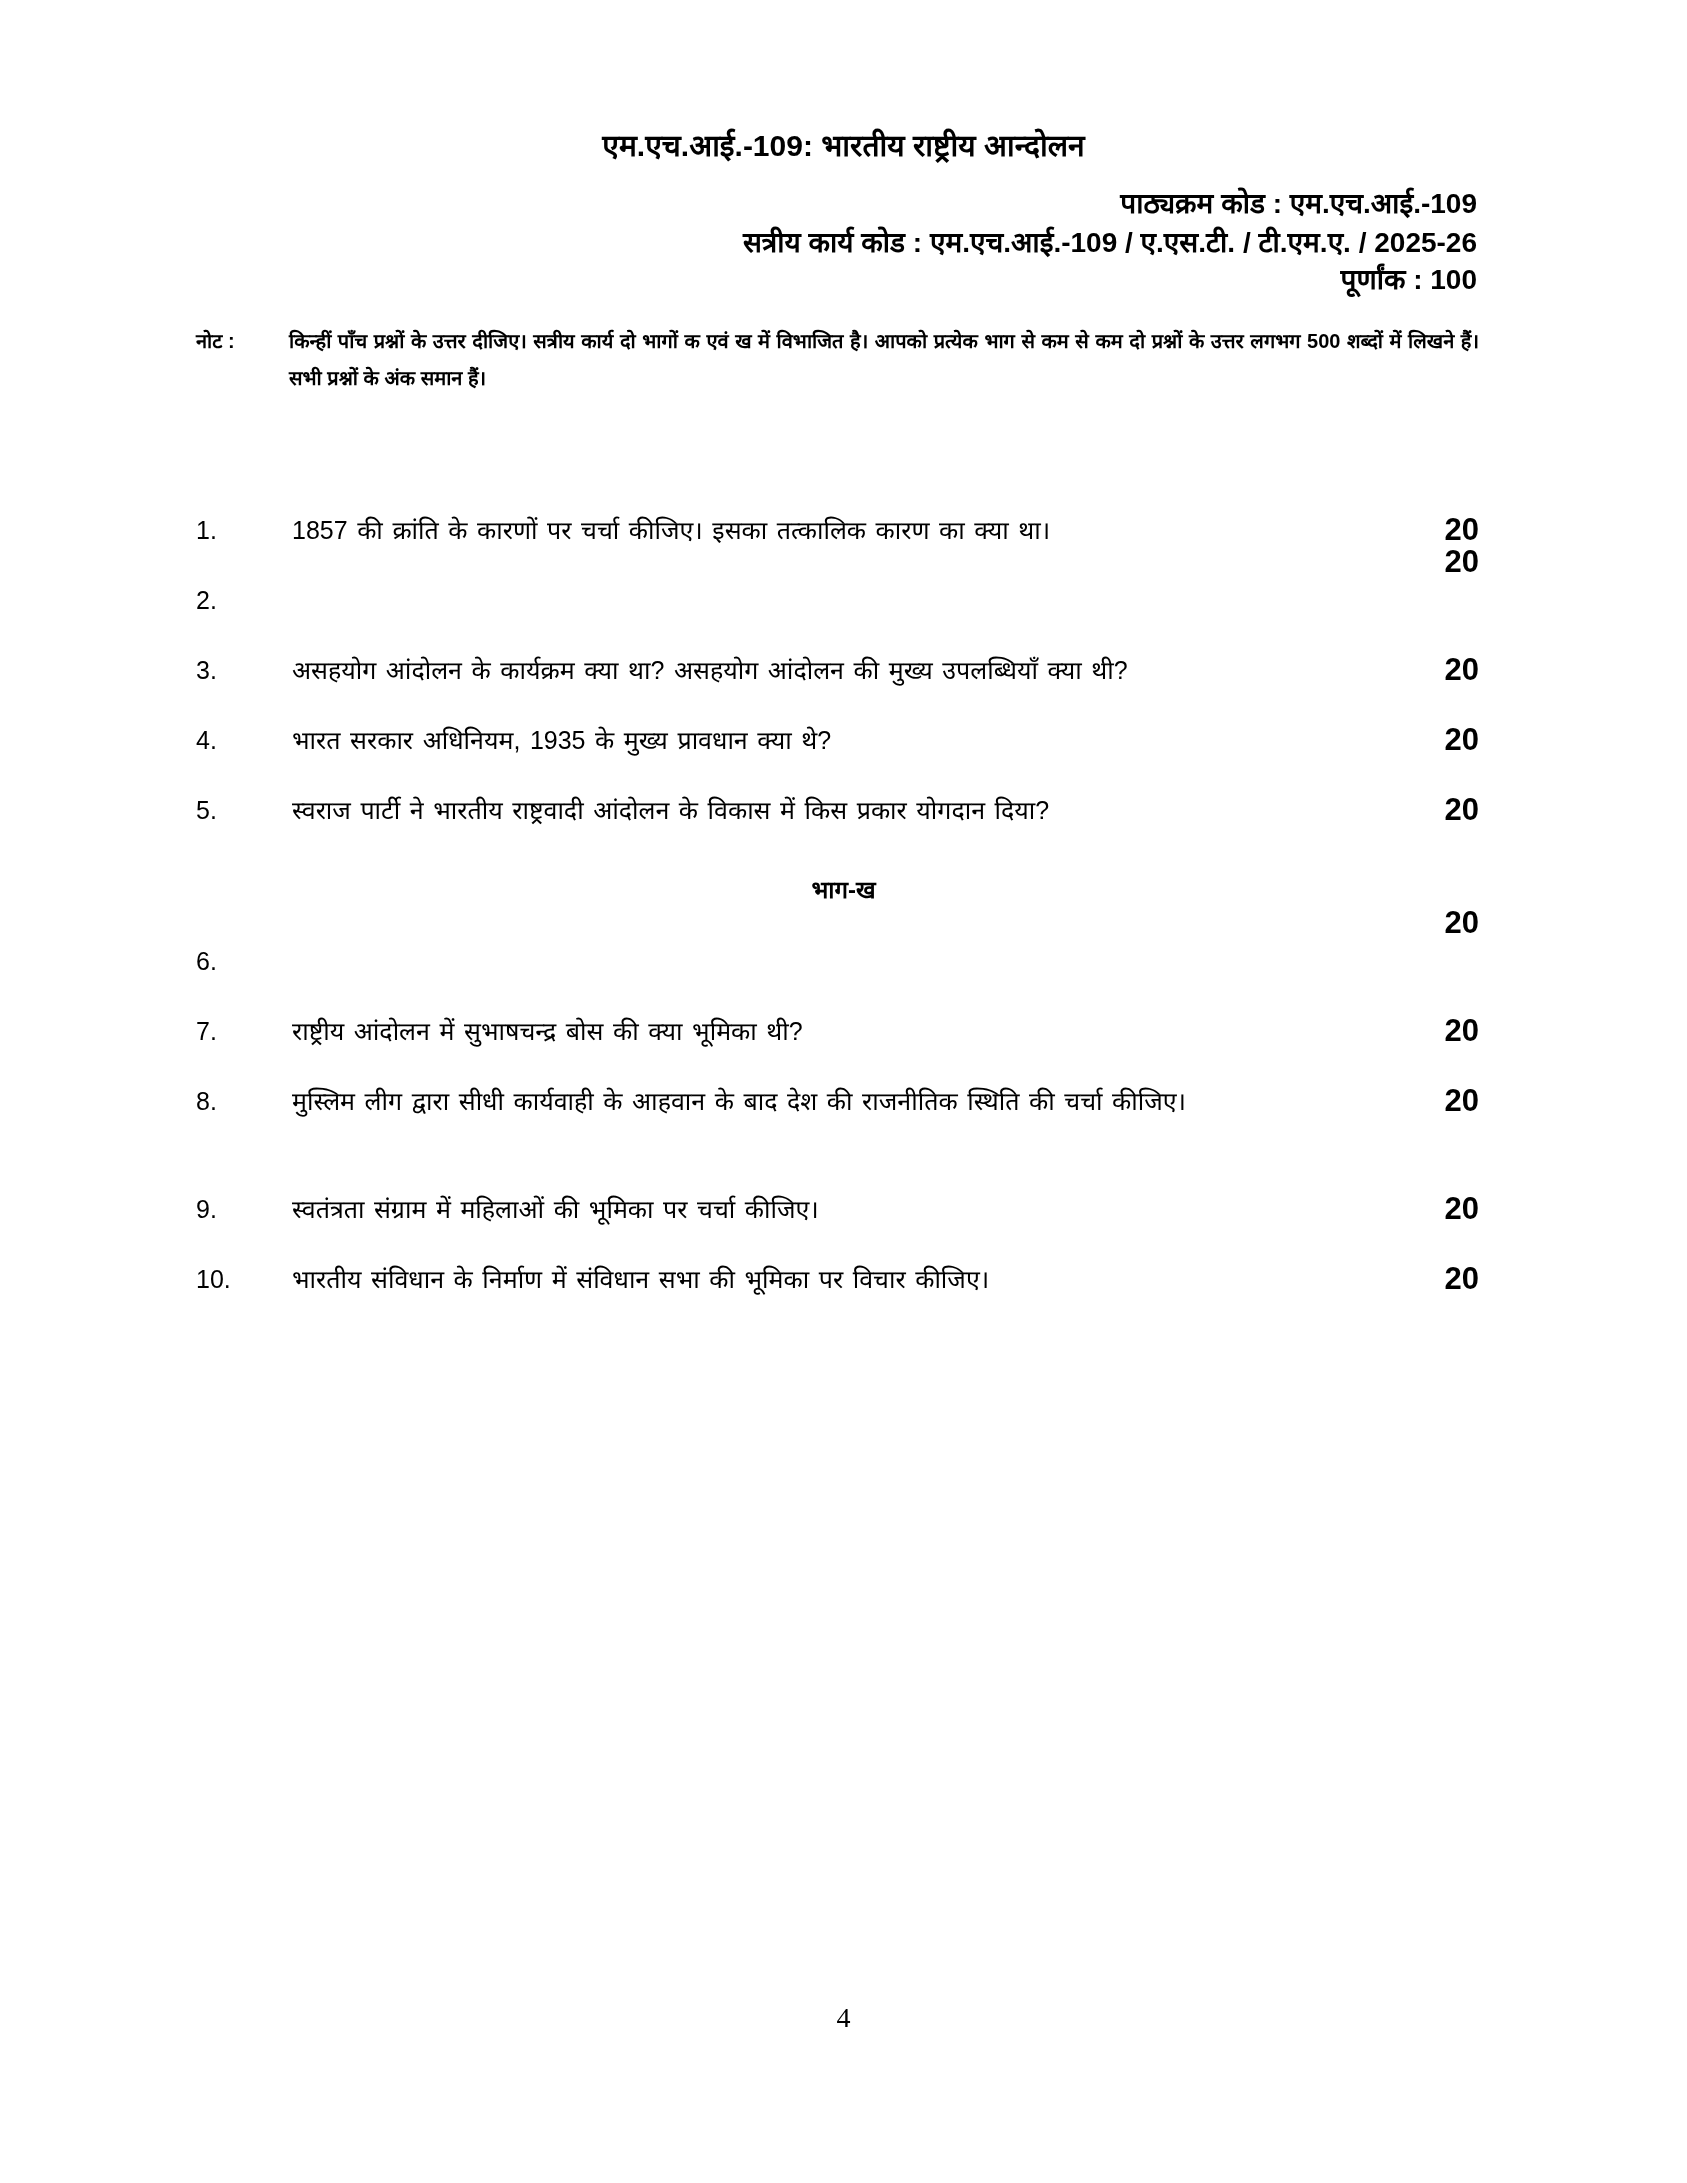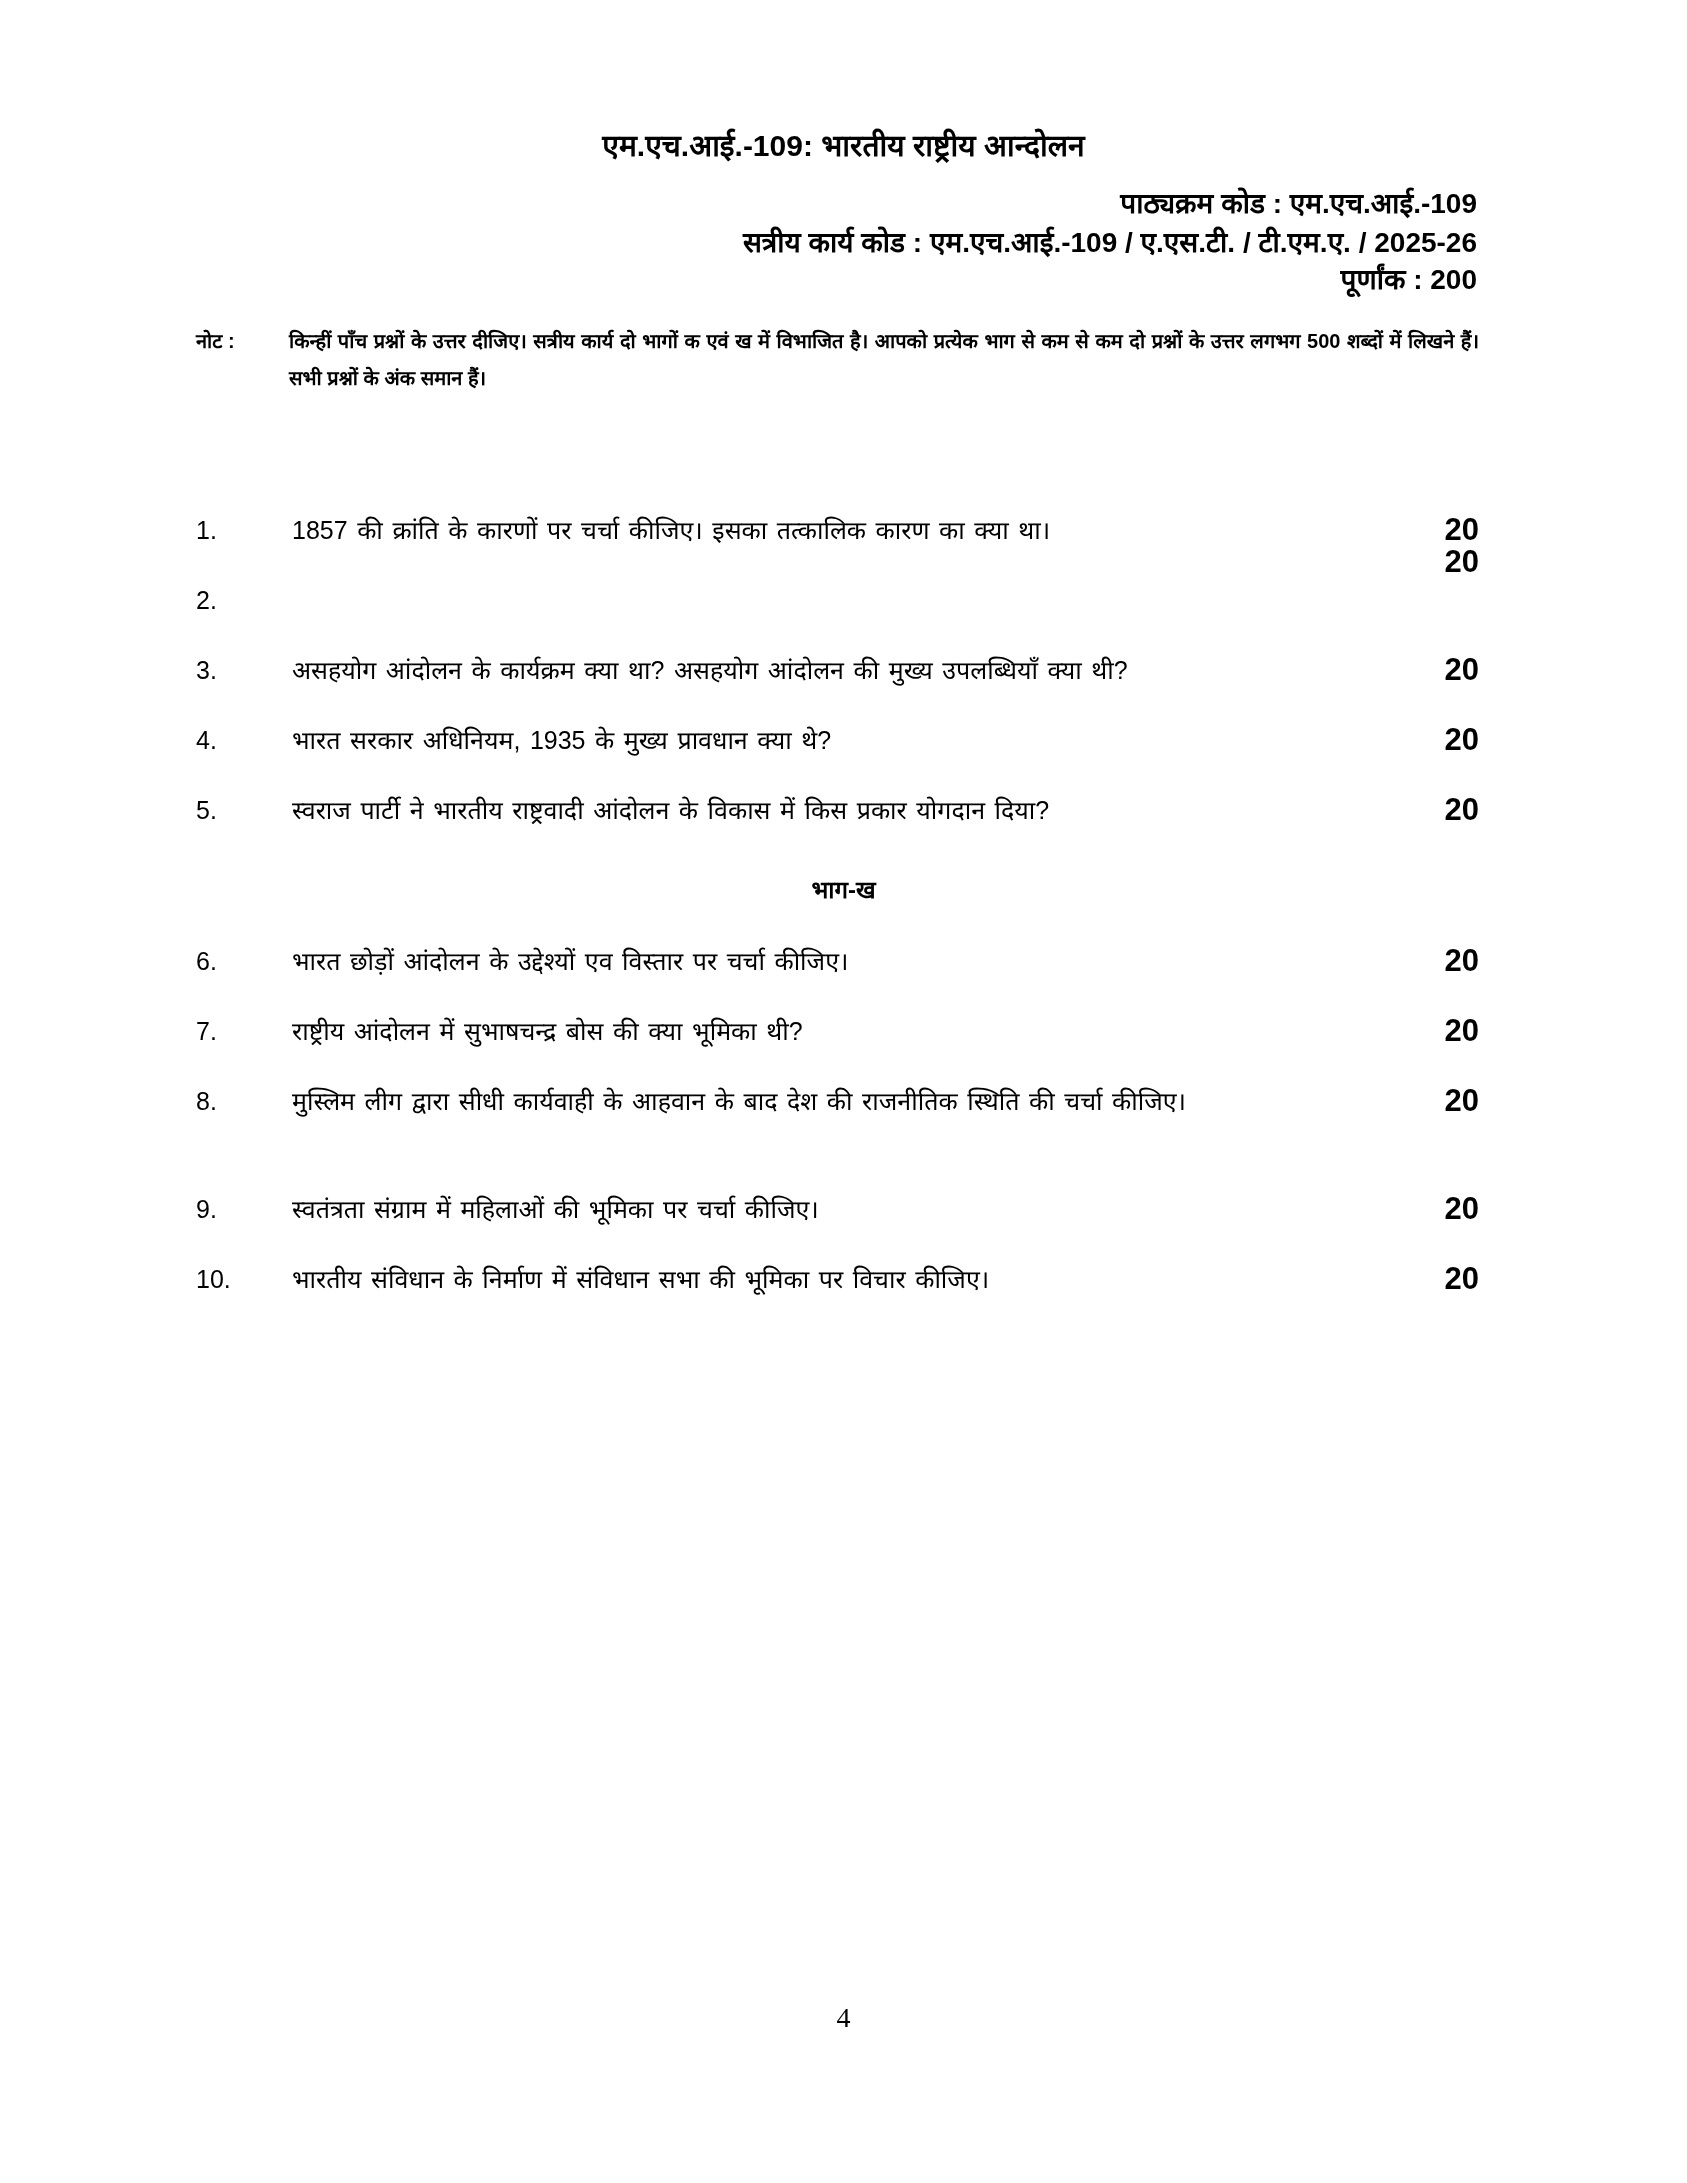--- a/index.html
+++ b/index.html
@@ -112,21 +112,21 @@
   </style>
 </head>
 <body>
 
 <div class="page">
 
   <div class="title">एम.एच.आई.-109: भारतीय राष्ट्रीय आन्दोलन</div>
 
   <div class="meta course">पाठ्यक्रम कोड : एम.एच.आई.-109</div>
   <div class="meta assign">सत्रीय कार्य कोड : एम.एच.आई.-109 / ए.एस.टी. / टी.एम.ए. / 2025-26</div>
-  <div class="meta marks">पूर्णांक : 200</div>
+  <div class="meta marks">पूर्णांक : 100</div>
 
   <div class="note">
     <span class="note-label">नोट :</span>
     <div class="note-text">किन्हीं पाँच प्रश्नों के उत्तर दीजिए। सत्रीय कार्य दो भागों क एवं ख में विभाजित है। आपको प्रत्येक भाग से कम से कम दो प्रश्नों के उत्तर लगभग 500 शब्दों में लिखने हैं। सभी प्रश्नों के अंक समान हैं।</div>
   </div>
 
 
   <div class="q" style="top:511px;">
     <span class="q-num">1.</span>
     <div class="q-text">1857 की क्रांति के कारणों पर चर्चा कीजिए। इसका तत्कालिक कारण का क्या था।</div>
@@ -153,21 +153,20 @@
   <div class="q" style="top:791px;">
     <span class="q-num">5.</span>
     <div class="q-text">स्वराज पार्टी ने भारतीय राष्ट्रवादी आंदोलन के विकास में किस प्रकार योगदान दिया?</div>
     <span class="q-marks">20</span>
   </div>
 
   <div class="section-head" style="top:872px;">भाग-ख</div>
 
   <div class="q" style="top:942px;">
     <span class="q-num">6.</span>
-    <div class="q-text">भारत छोड़ों आंदोलन के उद्देश्यों एव विस्तार पर चर्चा कीजिए।</div>
     <span class="q-marks">20</span>
   </div>
 
   <div class="q" style="top:1012px;">
     <span class="q-num">7.</span>
     <div class="q-text">राष्ट्रीय आंदोलन में सुभाषचन्द्र बोस की क्या भूमिका थी?</div>
     <span class="q-marks">20</span>
   </div>
 
   <div class="q" style="top:1082px;">

